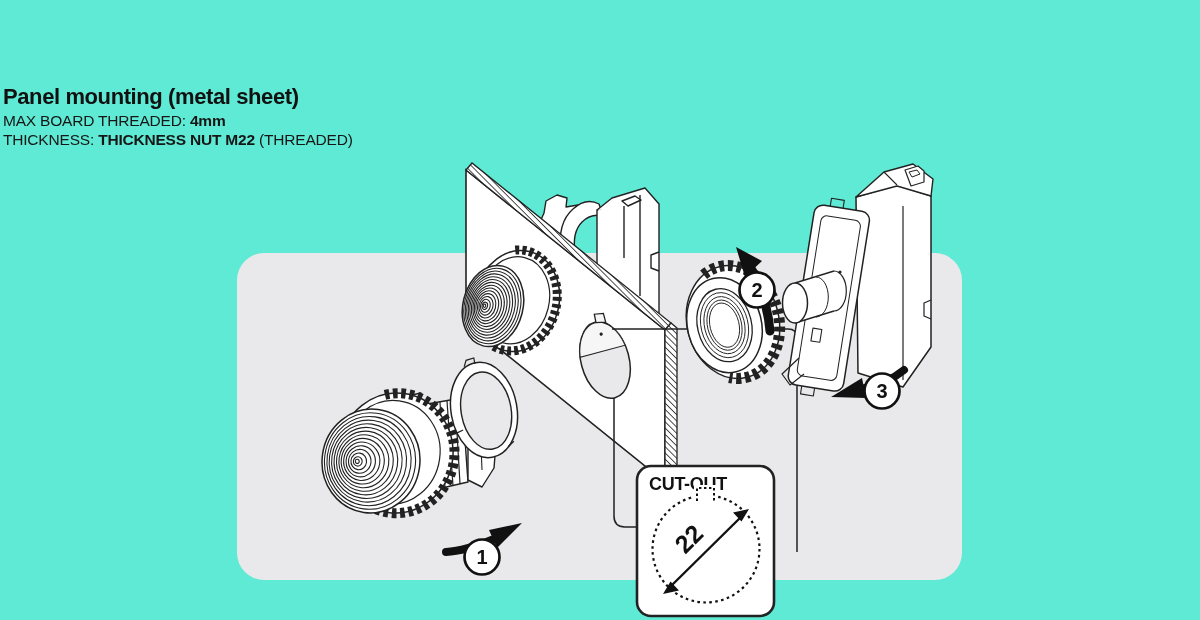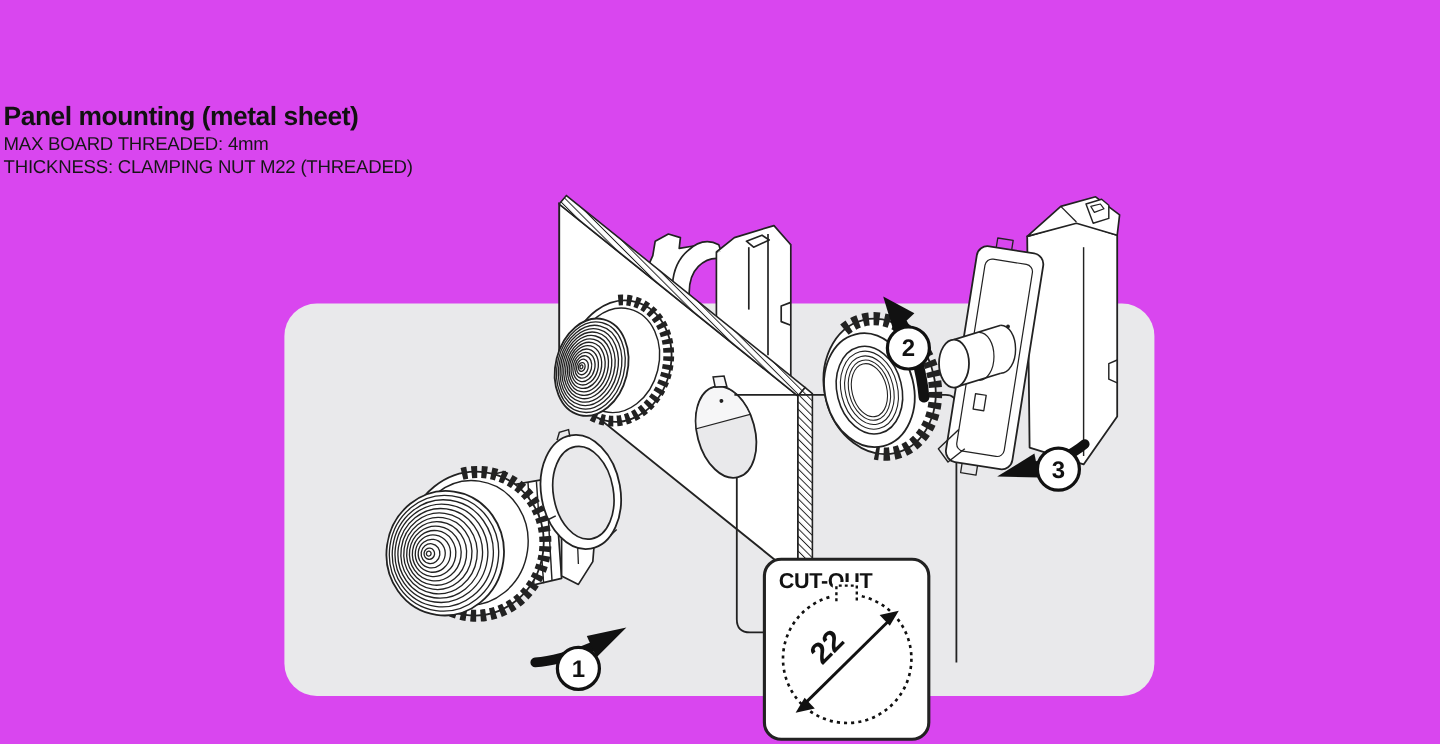--- a/index.html
+++ b/index.html
@@ -1,37 +1,37 @@
 <!DOCTYPE html>
 <html><head>
 <meta charset="utf-8">
 <style>
   html,body{margin:0;padding:0;}
   body{width:1200px;height:620px;background:#ffffff;overflow:hidden;
        font-family:"Liberation Sans","DejaVu Sans",sans-serif;color:#131313;}
-  .canvas{position:relative;width:1200px;height:620px;background:#d946ef;}
+  .canvas{position:relative;width:1200px;height:620px;background:#5eead4;}
   .hdr{position:absolute;left:3px;top:86px;line-height:1;}
   .hdr .title{font-size:22px;font-weight:700;letter-spacing:-0.4px;margin:0 0 5px 0;color:#111;}
   .hdr .spec{font-size:15.5px;font-weight:400;letter-spacing:-0.2px;margin:0 0 3px 0;color:#161616;}
-  .hdr .spec b{font-weight:400;}
+  .hdr .spec b{font-weight:700;}
   svg{position:absolute;left:0;top:0;}
   svg text{font-family:"Liberation Sans","DejaVu Sans",sans-serif;}
   .stepnum{font-size:20px;font-weight:700;fill:#111;}
   .cutlabel{font-size:18px;font-weight:700;fill:#111;letter-spacing:-0.3px;}
   .dimlabel{font-size:25px;font-weight:700;fill:#111;}
 </style>
 </head>
 <body>
 
 <div class="canvas">
 
   <div class="hdr">
     <p class="title">Panel mounting (metal sheet)</p>
     <p class="spec"><span>MAX BOARD THREADED: </span><b>4mm</b></p>
-    <p class="spec"><span>THICKNESS: </span><b>CLAMPING NUT M22</b><span> (THREADED)</span></p>
+    <p class="spec"><span>THICKNESS: </span><b>THICKNESS NUT M22</b><span> (THREADED)</span></p>
   </div>
 
   <svg width="1200" height="620" viewBox="0 0 1200 620">
     <defs>
       <pattern id="hatch" patternUnits="userSpaceOnUse" width="4.4" height="4.4" patternTransform="rotate(-45)">
         <rect width="4.4" height="4.4" fill="#ffffff"></rect>
         <line x1="0" y1="0" x2="0" y2="4.4" stroke="#222" stroke-width="1.6"></line>
       </pattern>
       <g id="lens-proto" stroke="#222" fill="none">
         <circle cx="0" cy="0" r="30" fill="#ffffff" stroke-width="1.5" vector-effect="non-scaling-stroke"></circle>

